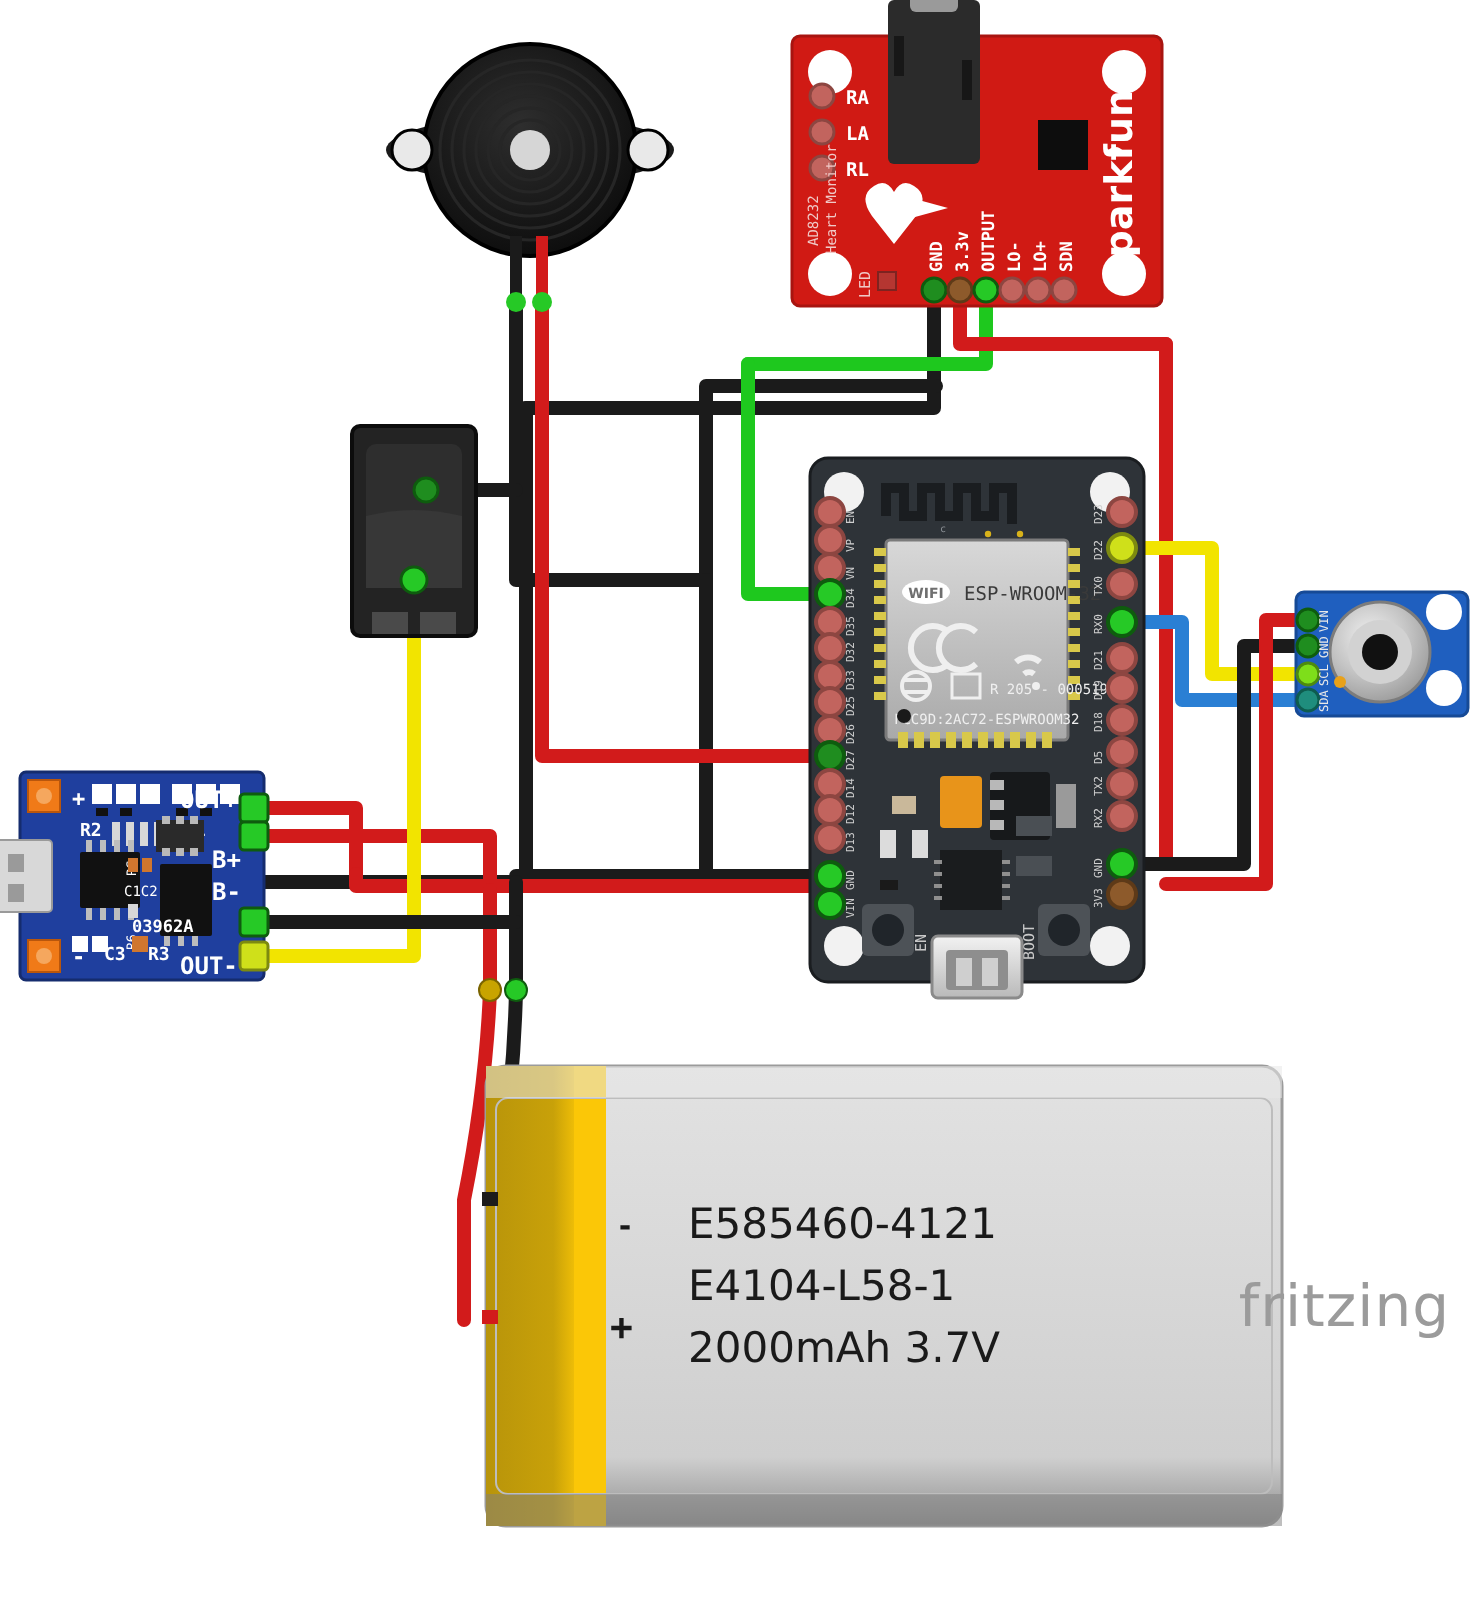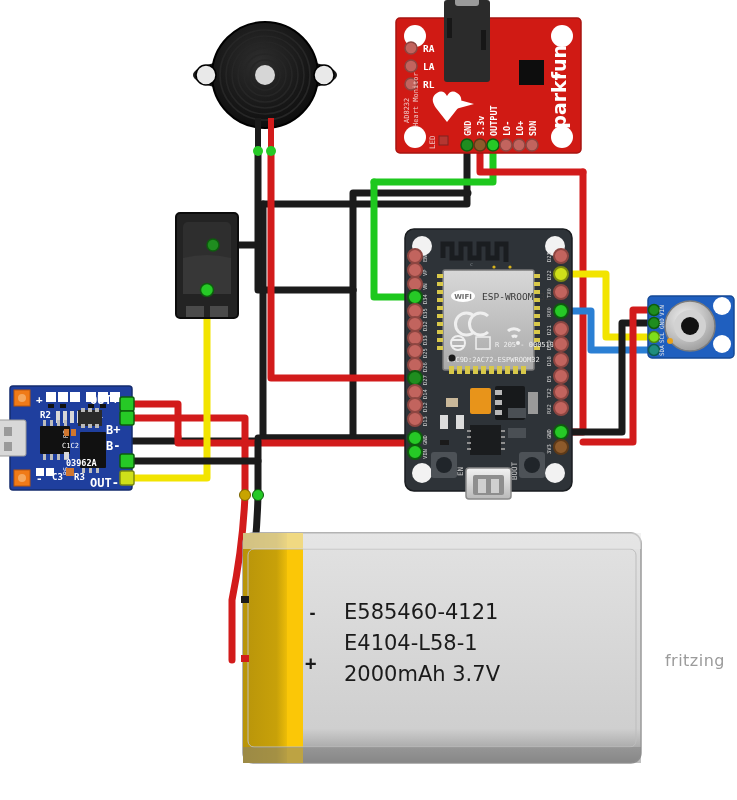--- a/index.html
+++ b/index.html
@@ -2,21 +2,21 @@
 <html><head>
 <meta charset="utf-8">
 <title>Fritzing Circuit Diagram</title>
 <style>
   html,body{margin:0;padding:0;background:#ffffff;}
   body{width:737px;height:800px;overflow:hidden;
        font-family:"DejaVu Sans","Liberation Sans",sans-serif;}
   #canvas{position:relative;width:737px;height:688px;background:#ffffff;}
   svg{display:block;}
   .wm{position:absolute;right:12px;bottom:18px;font-family:"DejaVu Sans","Liberation Sans",sans-serif;
-      font-size:16px;color:#9b9b9b;letter-spacing:.5px;margin-top:10px;}
+      font-size:29px;color:#9b9b9b;letter-spacing:.5px;margin-top:10px;}
 </style>
 </head>
 <body>
 
 <div id="canvas">
 
 <svg width="737" height="800" viewBox="0 0 737 800">
   <defs>
     <linearGradient id="gBuzzer" cx="50%" cy="40%">
       <stop offset="0%" stop-color="#3a3a3a"></stop>

